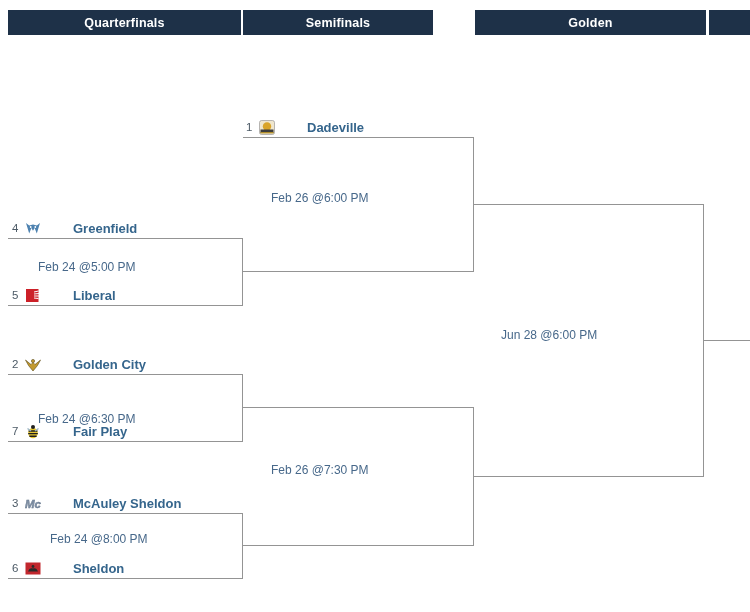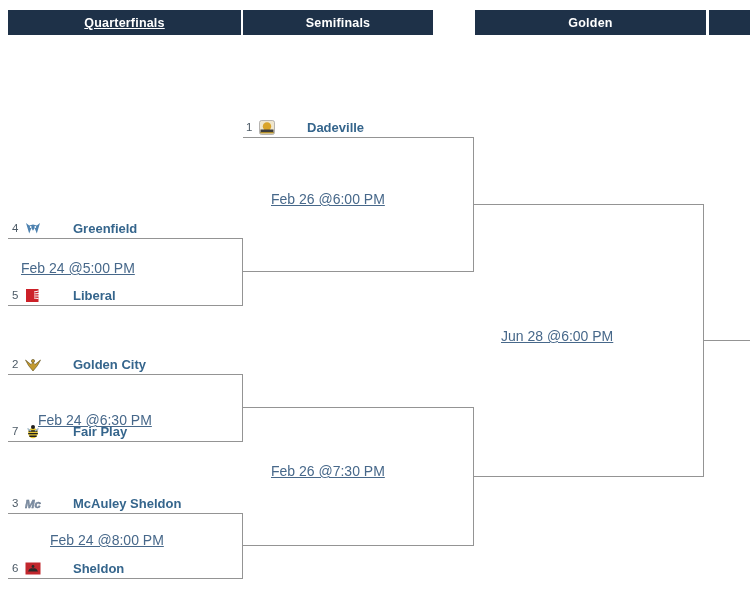--- a/index.html
+++ b/index.html
@@ -3,21 +3,21 @@
 <meta charset="utf-8">
 <style>
   html,body { margin:0; padding:0; background:#fff; }
   .page { position:relative; width:750px; height:612px; background:#ffffff;
           font-family:"Liberation Sans", sans-serif; overflow:hidden; }
 
   
   .hdr { position:absolute; top:10px; height:25px; background:#1e3148; color:#ffffff;
          font-size:12.5px; font-weight:bold; display:flex; align-items:center; justify-content:center;
          letter-spacing:0.2px; }
-  #hdr-qf { left:8px;   width:233px;text-decoration:underline; }
+  #hdr-qf { left:8px;   width:233px; }
   #hdr-sf { left:243px; width:190px; }
   #hdr-f  { left:475px; width:231px; }
   #hdr-x  { left:709px; width:41px; }
 
   
   .hline, .vline { position:absolute; background:#949494; }
   .hline { height:1px; }
   .vline { width:1px; }
 
   
@@ -52,22 +52,22 @@
   .team .name { font-size:13px; font-weight:bold; color:#35658c; white-space:nowrap;padding-left:24px; }
   #t-dadeville  { left:246px; top:117px; }
   #t-greenfield { left:12px;  top:218px; }
   #t-liberal    { left:12px;  top:285px; }
   #t-goldencity { left:12px;  top:354px; }
   #t-fairplay   { left:12px;  top:421px; }
   #t-mcauley    { left:12px;  top:493px; }
   #t-sheldon    { left:12px;  top:558px; }
 
   
-  .time { position:absolute; font-size:14px; color:#47688a; white-space:nowrap;text-decoration:underline; }
-  #time-qf1 { left:21px;  top:260px; }
+  .time { position:absolute; font-size:12px; color:#47688a; white-space:nowrap; }
+  #time-qf1 { left:38px;  top:260px; }
   #time-qf2 { left:38px;  top:412px; }
   #time-qf3 { left:38px;  top:532px;padding-left:12px; }
   #time-sf1 { left:271px; top:191px; }
   #time-sf2 { left:271px; top:463px; }
   #time-f   { left:501px; top:328px; }
 
   svg { display:block; }
 </style>
 </head>
 <body>

